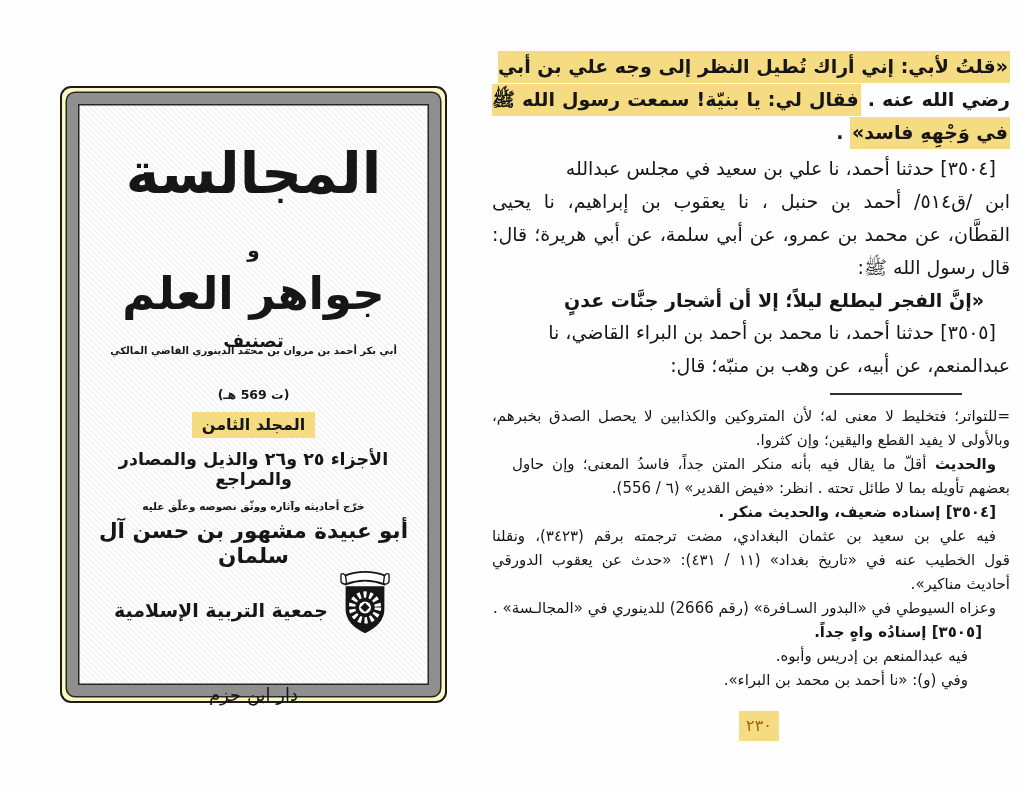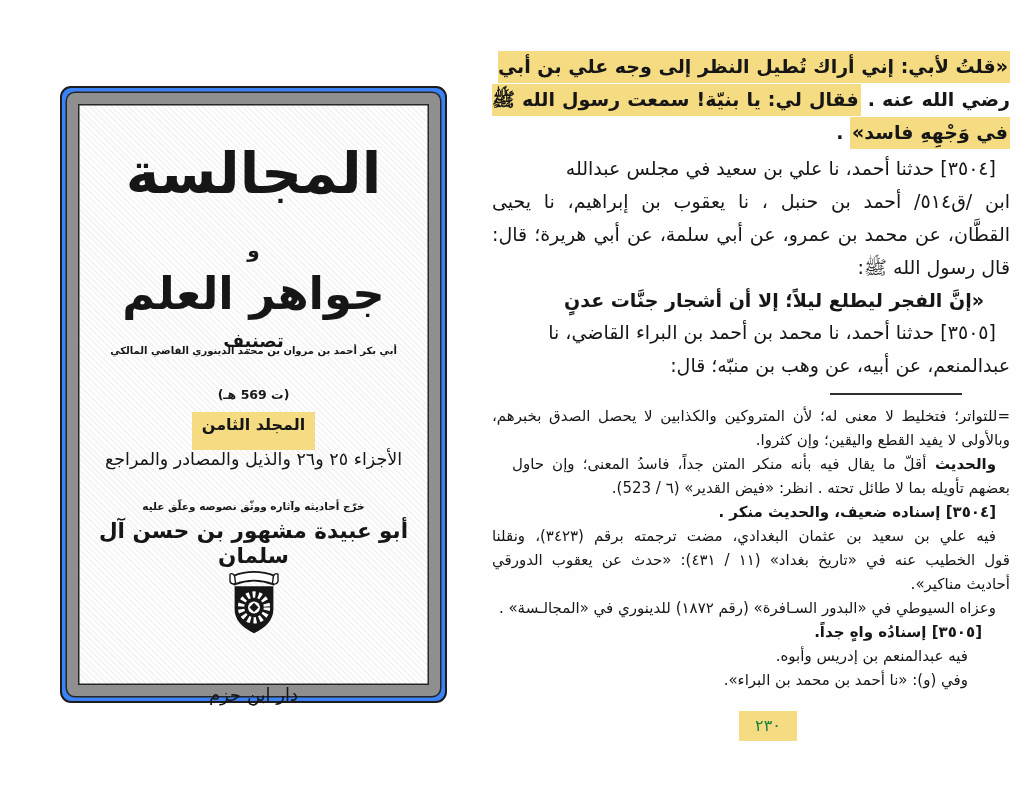--- a/index.html
+++ b/index.html
@@ -10,21 +10,21 @@
     background:#fefefe;
     font-family:"DejaVu Sans", sans-serif;
     color:var(--ink);
     overflow:hidden;
   }
 
   
   .cover {
     position:absolute; left:60px; top:86px; width:387px; height:617px;
     border:2.5px solid #1c1c1c; border-radius:11px;
-    padding:5px; background:#3b82f6;
+    padding:5px; background:#fef9c3;
   }
   .cover-band {
     width:100%; height:100%;
     border:11px solid #8f8f8f; border-radius:8px;
     box-shadow: inset 0 0 0 1.5px #262626, 0 0 0 1.5px #262626;
     background:
       repeating-linear-gradient(45deg, rgba(0,0,0,0.04) 0 2px, transparent 2px 4px),
       #fff;
     position:relative;
   }
@@ -32,44 +32,44 @@
   .cov-item { position:absolute; left:0; right:0; text-align:center; }
   .cov-title1 { top:8px; height:118px; display:flex; align-items:center; justify-content:center;
                 font-size:57px; font-weight:bold; letter-spacing:-1px; }
   .cov-waw   { top:132px; font-size:20px; font-weight:bold; }
   .cov-title2{ top:154px; height:66px; display:flex; align-items:center; justify-content:center;
                font-size:45px; font-weight:bold; letter-spacing:-1px; }
   .cov-tasnif{ top:224px; font-size:18px; font-weight:bold; }
   .cov-author{ top:239px; font-size:10px; font-weight:bold; }
   .cov-death { top:281px; font-size:12.5px; font-weight:bold; }
   .cov-vol   { top:309px; font-size:16px; font-weight:bold; }
-  .cov-vol span { background:var(--hl); padding:3px 10px 16px; }
-  .cov-parts { top:343px; font-size:17.5px; font-weight:normal; }
+  .cov-vol span { background:var(--hl); padding:3px 10px 4px; }
+  .cov-parts { top:343px; font-size:17.5px; font-weight:bold; }
   .cov-note  { top:394px; font-size:10.5px; font-weight:bold; }
   .cov-editor{ top:412px; font-size:21.5px; font-weight:bold; }
   .cov-society{ top:458px; height:74px; display:flex; direction:rtl; align-items:center;
                 justify-content:center; gap:9px; }
   .cov-society .soc-text { font-size:19px; font-weight:bold; padding-top:18px; }
   .cov-pub   { top:578px; font-size:18px; font-weight:normal; }
 
   
   .rpage { position:absolute; left:492px; top:0; width:518px; height:794px; direction:rtl; }
   .blk { position:absolute; left:0; right:0; }
   .tline { text-align:right; overflow:hidden; }
   .tline.fill { text-align:justify; text-align-last:justify; }
   .main .tline { height:33px; line-height:33px; font-size:19px; }
   .main.boldblk .tline { font-weight:bold; }
   .foot .tline { height:24px; line-height:24px; font-size:15px; }
   .b { font-weight:bold; }
   mark { background:var(--hl); color:inherit; padding:4px 2px 6px; }
   .sep { position:absolute; top:393px; right:48px; width:132px; height:0;
          border-top:2px solid #2e2e2e; }
-  .pagenum { position:absolute; top:711px; left:247px; width:58px;
+  .pagenum { position:absolute; top:711px; left:247px; width:40px;
              background:var(--hl); text-align:center;
-             font-size:16px; padding:5px 0 6px; color:#15803d; }
+             font-size:16px; padding:5px 0 6px; color:#a16207; }
 </style>
 </head>
 <body>
 
 <div class="cover">
   <div class="cover-band">
     <div class="cov-content">
       <div class="cov-item cov-title1">المجالسة</div>
       <div class="cov-item cov-waw">و</div>
       <div class="cov-item cov-title2">جواهر العلم</div>
@@ -83,20 +83,21 @@
       <div class="cov-item cov-society">
         <svg width="56" height="72" viewBox="0 0 60 78">
           <path d="M7 12 Q30 3 53 12 L51 21 Q30 13 9 21 Z" fill="#fff" stroke="#161616" stroke-width="2"></path>
           <path d="M4 10 Q7 8 9 12 L10 20 Q6 22 4 18 Z" fill="#fff" stroke="#161616" stroke-width="1.5"></path>
           <path d="M56 10 Q53 8 51 12 L50 20 Q54 22 56 18 Z" fill="#fff" stroke="#161616" stroke-width="1.5"></path>
           <path d="M9 23 H51 V48 Q51 64 30 74 Q9 64 9 48 Z" fill="#161616"></path>
           <circle cx="30" cy="46" r="14" fill="none" stroke="#fff" stroke-width="7" stroke-dasharray="3.2 3.2"></circle>
           <circle cx="30" cy="46" r="6.5" fill="#fff"></circle>
           <path d="M30 41 L35 46 L30 51 L25 46 Z" fill="#161616"></path>
         </svg>
+        <span class="soc-text">جمعية التربية الإسلامية</span>
       </div>
       <div class="cov-item cov-pub">دار ابن حزم</div>
     </div>
   </div>
 </div>
 
 <div class="rpage">
   <div class="blk main boldblk" style="top:50px">
       <div class="tline"><mark>«قلتُ لأبي: إني أراك تُطيل النظر إلى وجه علي بن أبي طالب</mark></div>
       <div class="tline fill"><span>رضي الله عنه . </span><mark>فقال لي: يا بنيّة! سمعت رسول الله ﷺ يقول: «النظر</mark></div>
@@ -113,24 +114,24 @@
     </div>
   <div class="blk main" style="top:316px">
       <div class="tline" style="padding-right: 14px;"><span>[٣٥٠٥] حدثنا أحمد، نا محمد بن أحمد بن البراء القاضي، نا</span></div>
       <div class="tline"><span>عبدالمنعم، عن أبيه، عن وهب بن منبّه؛ قال:</span></div>
     </div>
   <div class="sep"></div>
   <div class="blk foot" style="top:404px">
       <div class="tline fill"><span>=للتواتر؛ فتخليط لا معنى له؛ لأن المتروكين والكذابين لا يحصل الصدق بخبرهم،</span></div>
       <div class="tline"><span>وبالأولى لا يفيد القطع واليقين؛ وإن كثروا.</span></div>
       <div class="tline fill" style="padding-right: 14px; margin-left: 20px;"><span class="b">والحديث </span><span>أقلّ ما يقال فيه بأنه منكر المتن جداً، فاسدُ المعنى؛ وإن حاول</span></div>
-      <div class="tline"><span>بعضهم تأويله بما لا طائل تحته . انظر: «فيض القدير» (٦ / 523).</span></div>
+      <div class="tline"><span>بعضهم تأويله بما لا طائل تحته . انظر: «فيض القدير» (٦ / 556).</span></div>
       <div class="tline" style="padding-right: 14px;"><span class="b">[٣٥٠٤] إسناده ضعيف، والحديث منكر .</span></div>
       <div class="tline fill" style="padding-right: 14px;"><span>فيه علي بن سعيد بن عثمان البغدادي، مضت ترجمته برقم (٣٤٢٣)، ونقلنا</span></div>
       <div class="tline fill"><span>قول الخطيب عنه في «تاريخ بغداد» (١١ / ٤٣١): «حدث عن يعقوب الدورقي</span></div>
       <div class="tline"><span>أحاديث مناكير».</span></div>
-      <div class="tline" style="padding-right: 14px;"><span>وعزاه السيوطي في «البدور السـافرة» (رقم ١٨٧٢) للدينوري في «المجالـسة» .</span></div>
+      <div class="tline" style="padding-right: 14px;"><span>وعزاه السيوطي في «البدور السـافرة» (رقم 2666) للدينوري في «المجالـسة» .</span></div>
       <div class="tline" style="padding-right: 28px;"><span class="b">[٣٥٠٥] إسنادُه واهٍ جداً.</span></div>
       <div class="tline" style="padding-right: 42px;"><span>فيه عبدالمنعم بن إدريس وأبوه.</span></div>
       <div class="tline" style="padding-right: 42px;"><span>وفي (و): «نا أحمد بن محمد بن البراء».</span></div>
     </div>
   <div class="pagenum"><span>٢٣٠</span></div>
 </div>
 
 </body></html>

